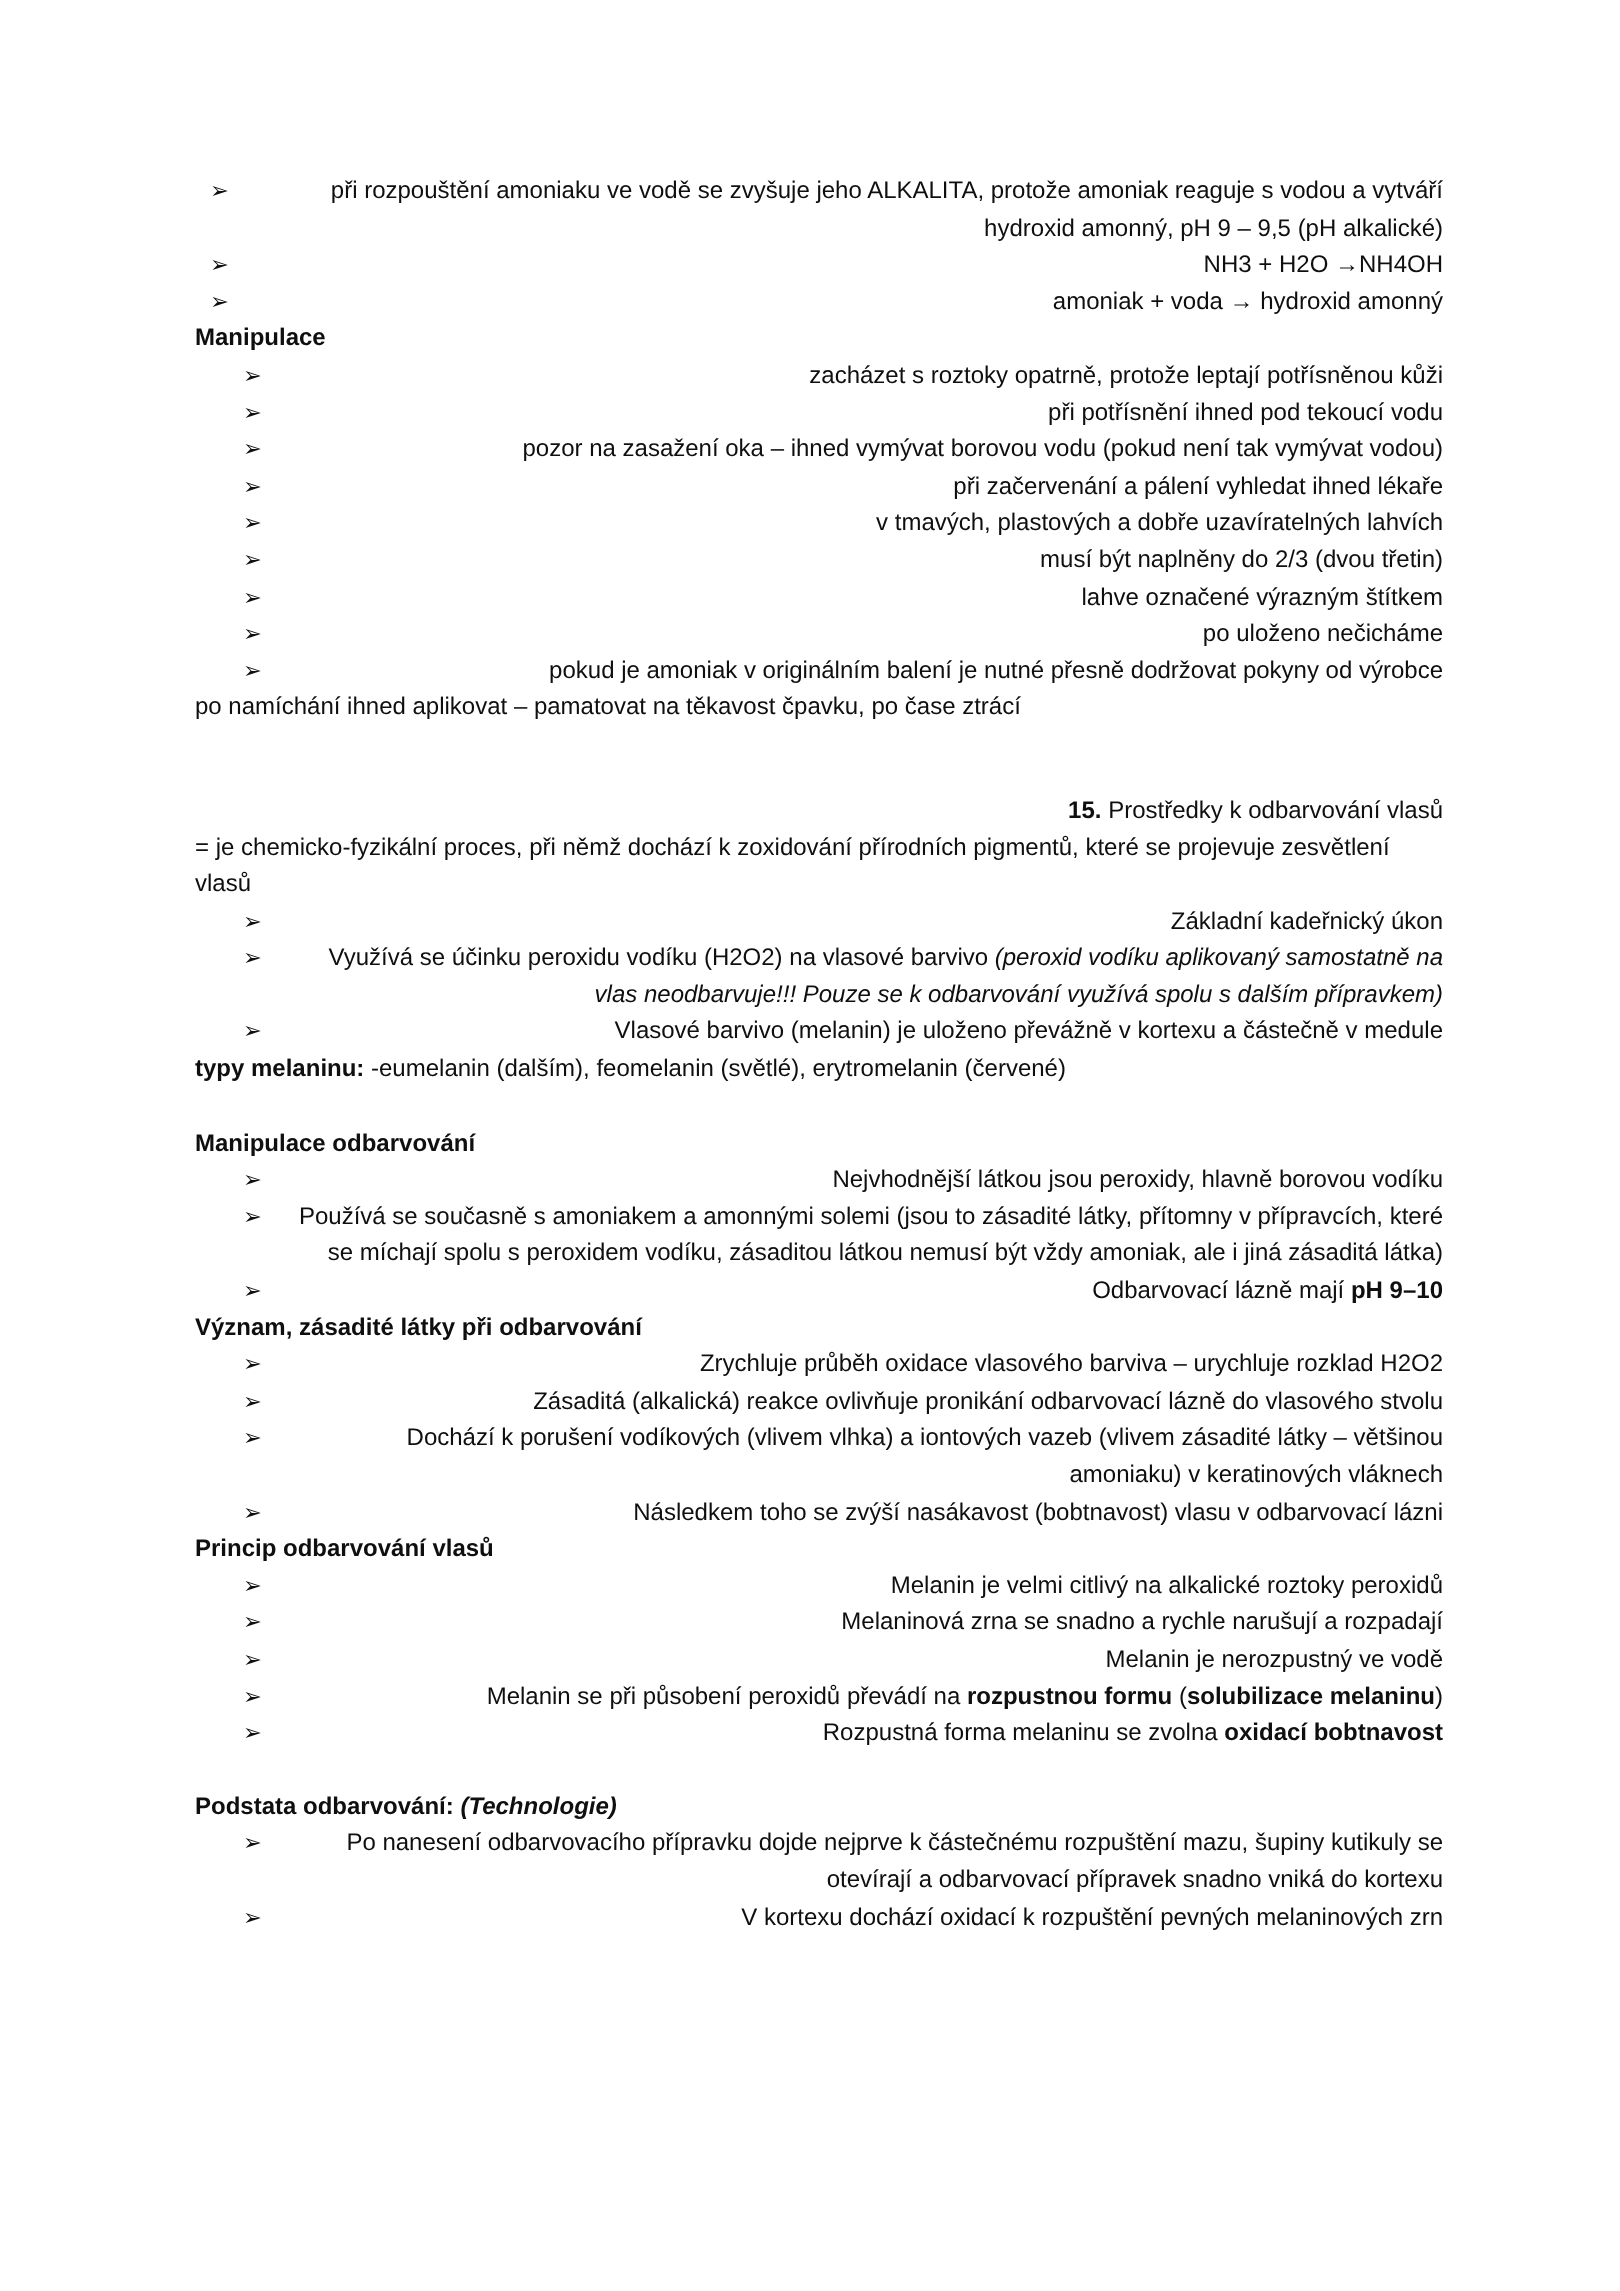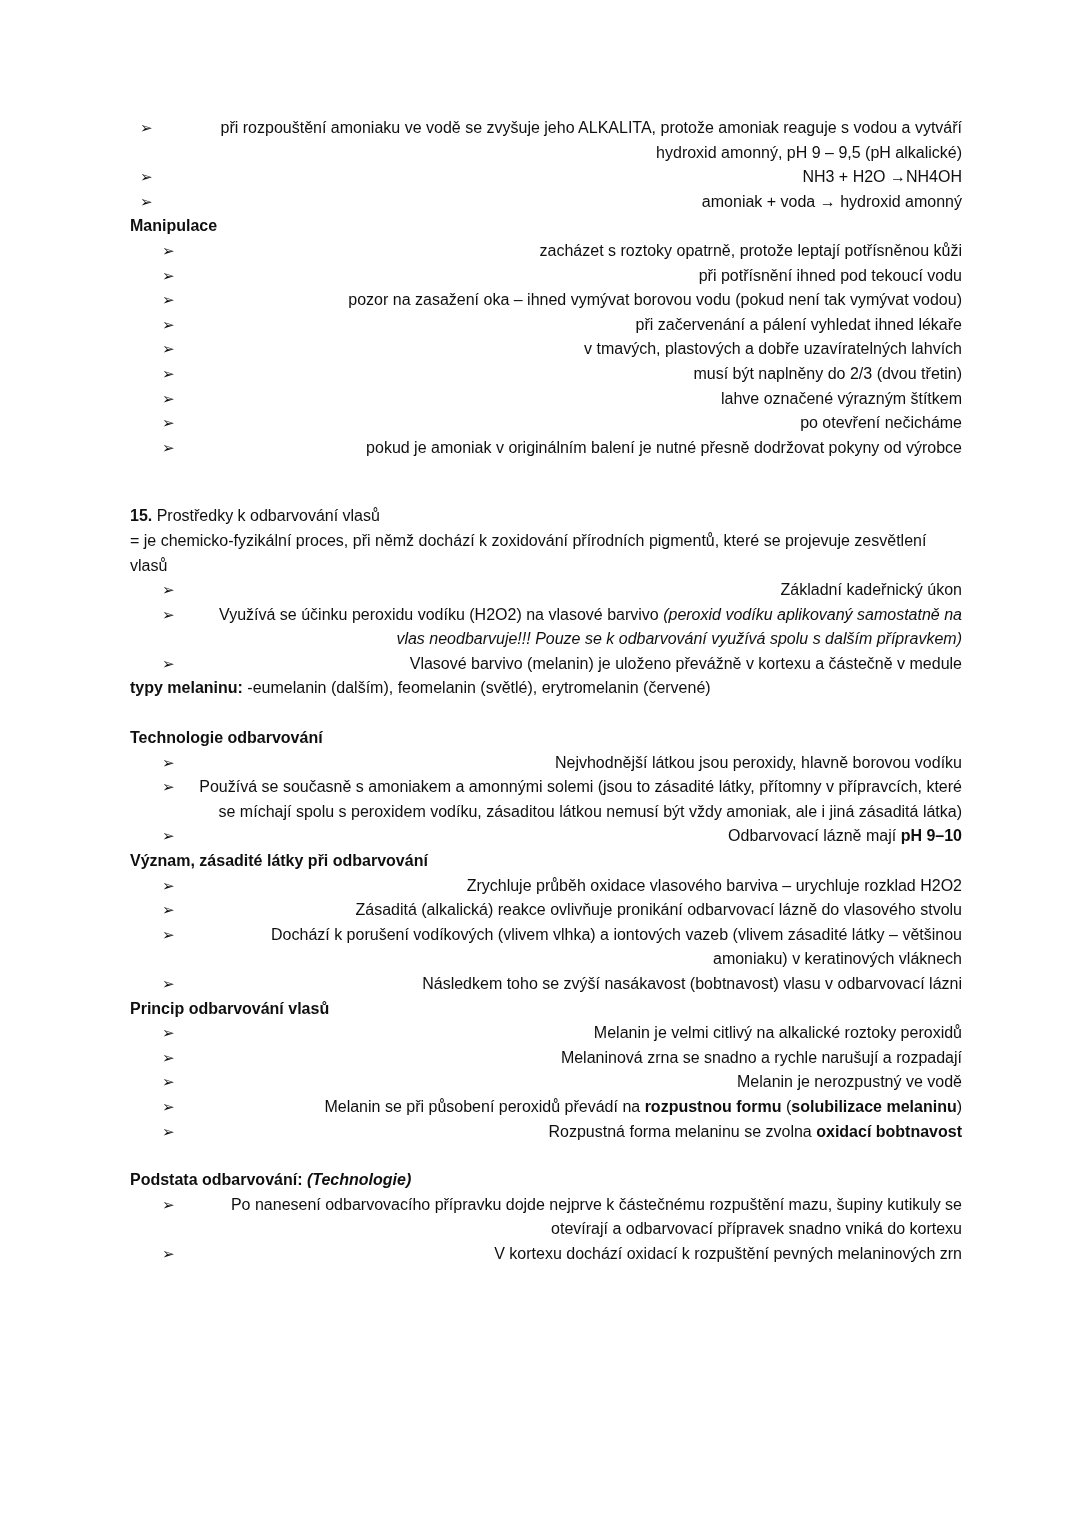--- a/index.html
+++ b/index.html
@@ -15,21 +15,21 @@
     -webkit-font-smoothing: antialiased;
   }
   .doc {
     box-sizing: border-box;
     width: 1080px;
     height: 1527px;
     padding: 116px 118px 40px 130px;
   }
   .heading { font-weight: bold; }
   .para {}
-  .title-line { text-align: left; }
+  .title-line { text-align: right; }
   .b { font-weight: bold; }
   .i { font-style: italic; }
   .bullet { display: flex; align-items: flex-start; }
   .bullet.level1 { padding-left: 10px; }
   .bullet.level1 .marker { width: 35px; flex: 0 0 35px; }
   .bullet.level2 { padding-left: 32px; }
   .bullet.level2 .marker { width: 33px; flex: 0 0 33px; }
   .marker {
     font-size: 15px;
     line-height: 24.6px;
@@ -79,44 +79,45 @@
     <div class="bullet level2">
       <span class="marker">➢</span>
       <span class="btext"><span>musí být naplněny do 2/3 (dvou třetin)</span></span>
     </div>
     <div class="bullet level2">
       <span class="marker">➢</span>
       <span class="btext"><span>lahve označené výrazným štítkem</span></span>
     </div>
     <div class="bullet level2">
       <span class="marker">➢</span>
-      <span class="btext"><span>po otevření nečicháme</span></span>
+      <span class="btext"><span>po uloženo nečicháme</span></span>
     </div>
     <div class="bullet level2">
       <span class="marker">➢</span>
       <span class="btext"><span>pokud je amoniak v originálním balení je nutné přesně dodržovat pokyny od výrobce</span></span>
     </div>
+    <div class="para"><span>po namíchání ihned aplikovat – pamatovat na těkavost čpavku, po čase ztrácí</span></div>
     <div class="spacer" style="height: 44px;"></div>
     <div class="title-line"><span class="b">15.</span><span> Prostředky k odbarvování vlasů</span></div>
     <div class="para"><span>= je chemicko-fyzikální proces, při němž dochází k zoxidování přírodních pigmentů, které se projevuje zesvětlení vlasů</span></div>
     <div class="bullet level2">
       <span class="marker">➢</span>
       <span class="btext"><span>Základní kadeřnický úkon</span></span>
     </div>
     <div class="bullet level2">
       <span class="marker">➢</span>
       <span class="btext"><span>Využívá se účinku peroxidu vodíku (H2O2) na vlasové barvivo </span><span class="i">(peroxid vodíku aplikovaný samostatně na vlas neodbarvuje!!! Pouze se k odbarvování využívá spolu s dalším přípravkem)</span></span>
     </div>
     <div class="bullet level2">
       <span class="marker">➢</span>
       <span class="btext"><span>Vlasové barvivo (melanin) je uloženo převážně v kortexu a částečně v medule</span></span>
     </div>
     <div class="para"><span class="b">typy melaninu:</span><span> -eumelanin (dalším), feomelanin (světlé), erytromelanin (červené)</span></div>
     <div class="spacer" style="height: 25px;"></div>
-    <div class="heading"><span>Technologie odbarvování</span></div>
+    <div class="heading"><span>Manipulace odbarvování</span></div>
     <div class="bullet level2">
       <span class="marker">➢</span>
       <span class="btext"><span>Nejvhodnější látkou jsou peroxidy, hlavně borovou vodíku</span></span>
     </div>
     <div class="bullet level2">
       <span class="marker">➢</span>
       <span class="btext"><span>Používá se současně s amoniakem a amonnými solemi (jsou to zásadité látky, přítomny v přípravcích, které se míchají spolu s peroxidem vodíku, zásaditou látkou nemusí být vždy amoniak, ale i jiná zásaditá látka)</span></span>
     </div>
     <div class="bullet level2">
       <span class="marker">➢</span>

